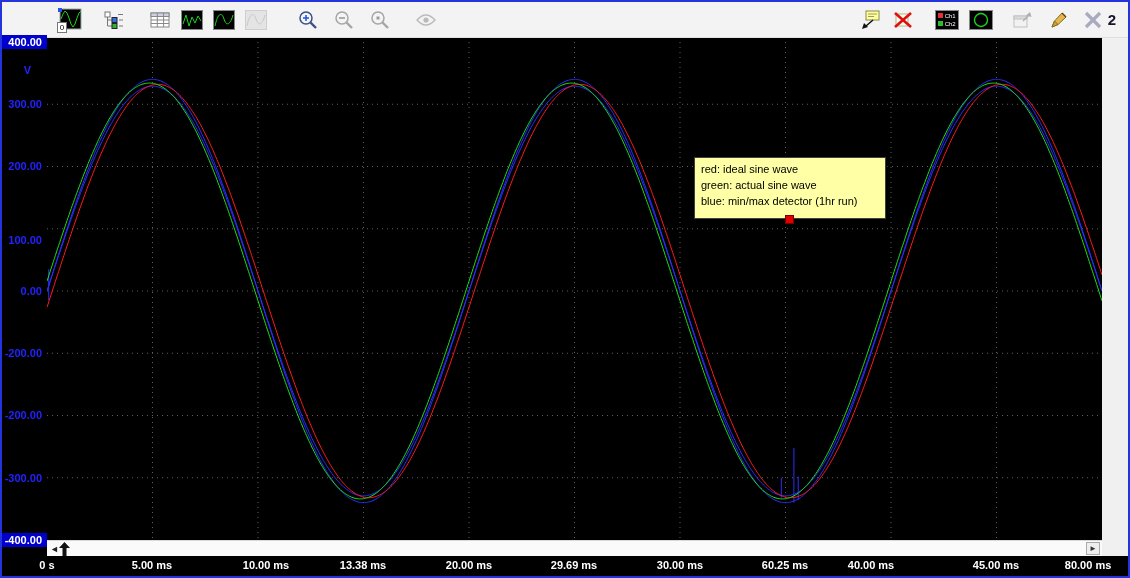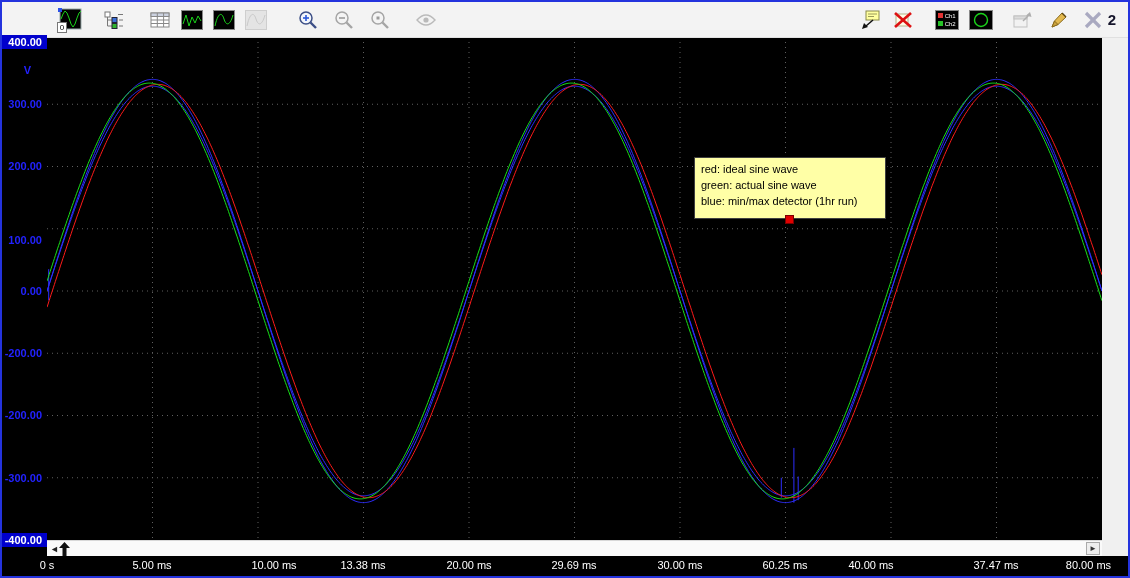--- a/index.html
+++ b/index.html
@@ -31,21 +31,21 @@
   
   .note{position:absolute;left:647px;top:115px;width:192px;height:62px;background:#ffffa6;border:1px solid #404040;box-shadow:2px 2px 3px rgba(0,0,0,.45);font-size:11px;padding:3px 6px;line-height:16px;color:#000;cursor:move}
   .notehandle{position:absolute;left:90px;bottom:-6px;width:9px;height:9px;background:#e00000;border:1px solid #7d0000}
 
   
   .scrollbar{position:absolute;left:45px;top:538px;width:1055px;height:16px;background:#fafafa;border-top:1px solid #d8d8d8}
   .scrlbtn{position:absolute;left:3px;top:0;font-size:9px;color:#222;line-height:16px;cursor:pointer}
   .scrollright{position:absolute;right:2px;top:1px;width:14px;height:13px;background:#eee;border:1px solid #aaa;font-size:8px;line-height:11px;text-align:center;color:#333;cursor:pointer}
   .marker{position:absolute;left:12px;top:1px;cursor:ew-resize}
   .timeaxis{position:absolute;left:0;top:554px;width:1126px;height:20px;background:#000}
-  .tlab{position:absolute;top:3px;transform:translateX(-50%);color:#fff;font-size:11px;font-weight:normal;white-space:nowrap}
+  .tlab{position:absolute;top:3px;transform:translateX(-50%);color:#fff;font-size:11px;font-weight:bold;white-space:nowrap}
   .tlab.last{transform:translateX(-80%)}
 </style>
 </head>
 <body>
 
 <div class="window">
 
   <div class="toolbar">
 
     <span class="tb" style="margin-right:16px">
@@ -255,24 +255,24 @@
     <span class="scrlbtn">◄</span>
     <svg class="marker" width="11" height="14">
       <polygon points="5.5,0 11,6 7.5,6 7.5,14 3.5,14 3.5,6 0,6" fill="#111"></polygon>
     </svg>
     <span class="scrollright">►</span>
   </div>
 
   <div class="timeaxis">
     <span class="tlab" style="left:45px">0 s</span>
     <span class="tlab" style="left:150px">5.00 ms</span>
-    <span class="tlab" style="left:272px">10.00 ms</span>
+    <span class="tlab" style="left:264px">10.00 ms</span>
     <span class="tlab" style="left:361px">13.38 ms</span>
     <span class="tlab" style="left:467px">20.00 ms</span>
     <span class="tlab" style="left:572px">29.69 ms</span>
     <span class="tlab" style="left:678px">30.00 ms</span>
     <span class="tlab" style="left:783px">60.25 ms</span>
     <span class="tlab" style="left:869px">40.00 ms</span>
-    <span class="tlab" style="left:994px">37.47 ms</span>
+    <span class="tlab" style="left:994px">45.00 ms</span>
     <span class="tlab last" style="left:1100px">80.00 ms</span>
   </div>
 
 </div>
 
 </body></html>

